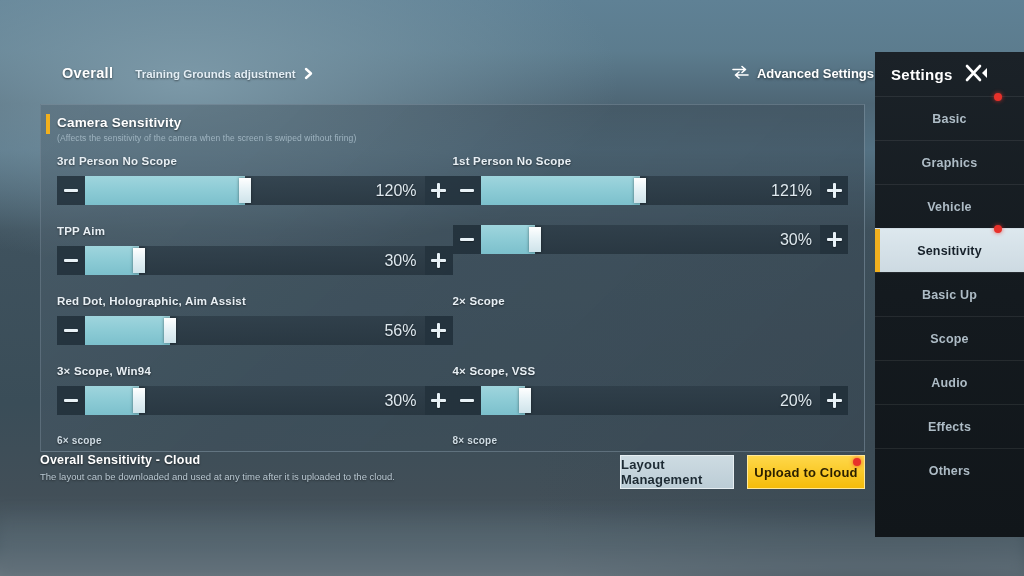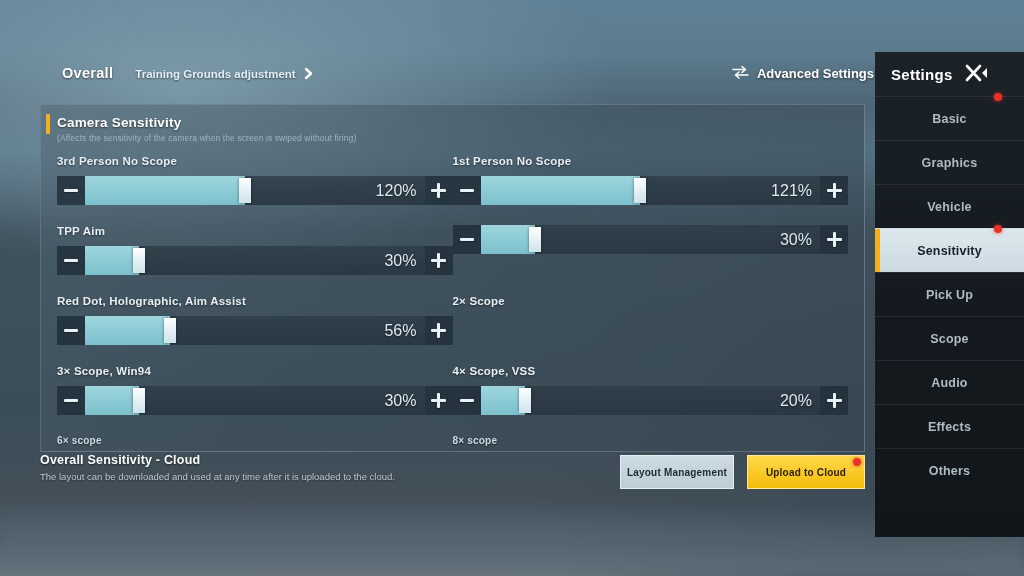--- a/index.html
+++ b/index.html
@@ -129,21 +129,21 @@
     color: #ffffff; font-size: 12.5px; font-weight: 700; letter-spacing:.2px;
     text-shadow: 0 1px 2px rgba(0,0,0,.55);
   }
   #cloud-desc {
     margin-top: 4px; color: #b9c8d2; font-size: 9.5px;
     text-shadow: 0 1px 2px rgba(0,0,0,.45);
   }
   #btns { position: absolute; right: 0; top: 2px; display: flex; gap: 13px; }
   .gbtn {
     height: 34px; display:flex; align-items:center; justify-content:center;
-    font-size: 10px; font-weight: 700; letter-spacing:.2px;
+    font-size: 13px; font-weight: 700; letter-spacing:.2px;
     position: relative;
   }
   #btn-layout {
     width: 114px; background: linear-gradient(180deg,#cddbe2,#bccdd6);
     color: #1d2a33; border: 1px solid #e6eef2;
   }
   #btn-upload {
     width: 118px; background: linear-gradient(180deg,#ffd84a,#f5bc0a);
     color: #2a1f00; border: 1px solid #ffe89a;
   }
@@ -376,21 +376,21 @@
         <span class="lbl">Graphics</span>
       </div>
       <div class="sb-item">
         <span class="lbl">Vehicle</span>
       </div>
       <div class="sb-item active">
         <span class="lbl">Sensitivity</span>
         <span class="reddot"></span>
       </div>
       <div class="sb-item">
-        <span class="lbl">Pick Up</span>
+        <span class="lbl">Basic Up</span>
       </div>
       <div class="sb-item">
         <span class="lbl">Scope</span>
       </div>
       <div class="sb-item">
         <span class="lbl">Audio</span>
       </div>
       <div class="sb-item">
         <span class="lbl">Effects</span>
       </div>

